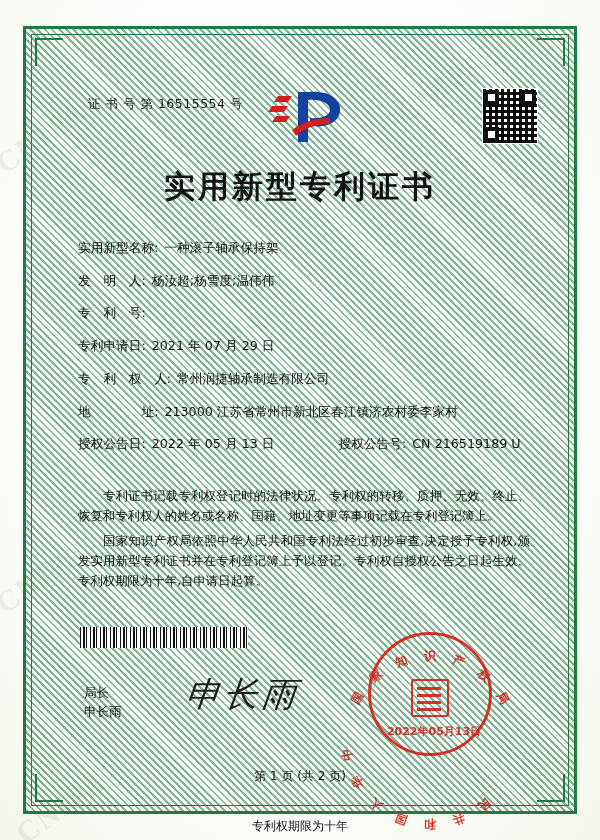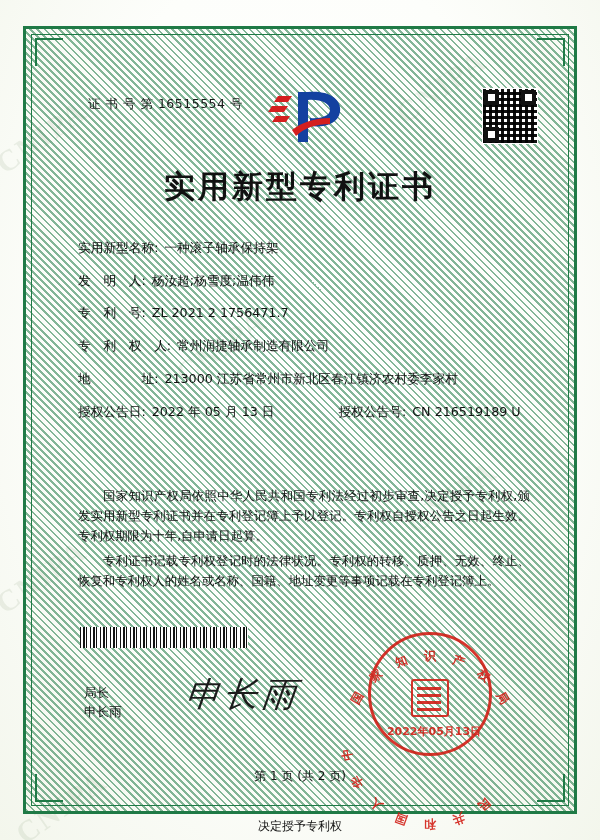--- a/index.html
+++ b/index.html
@@ -322,41 +322,44 @@
     <div class="frow">
       <span class="flabel">实用新型名称:</span>
       <span class="fvalue">一种滚子轴承保持架</span>
     </div>
     <div class="frow">
       <span class="flabel">发　明　人:</span>
       <span class="fvalue">杨汝超;杨雪度;温伟伟</span>
     </div>
     <div class="frow">
       <span class="flabel">专　利　号:</span>
-      <span class="fvalue">ZL 2021 2 1756471.7</span>
+    </div>
+    <div class="frow">
+      <span class="flabel">专利申请日:</span>
+      <span class="fvalue">2021 年 07 月 29 日</span>
     </div>
     <div class="frow">
       <span class="flabel">专　利　权　人:</span>
       <span class="fvalue">常州润捷轴承制造有限公司</span>
     </div>
     <div class="frow">
       <span class="flabel">地　　　　址:</span>
       <span class="fvalue">213000 江苏省常州市新北区春江镇济农村委李家村</span>
     </div>
     <div class="frow two">
       <span class="flabel">授权公告日:</span>
       <span class="fvalue">2022 年 05 月 13 日</span>
       <span class="sub-label">授权公告号:</span>
       <span class="fvalue">CN 216519189 U</span>
     </div>
   </div>
 
   <div class="paras">
+    <p>专利证书记载专利权登记时的法律状况。专利权的转移、质押、无效、终止、恢复和专利权人的姓名或名称、国籍、地址变更等事项记载在专利登记簿上。</p>
     <p>国家知识产权局依照中华人民共和国专利法经过初步审查,决定授予专利权,颁发实用新型专利证书并在专利登记簿上予以登记。专利权自授权公告之日起生效。专利权期限为十年,自申请日起算。</p>
-    <p>专利证书记载专利权登记时的法律状况。专利权的转移、质押、无效、终止、恢复和专利权人的姓名或名称、国籍、地址变更等事项记载在专利登记簿上。</p>
   </div>
 
   <div class="barcode"></div>
 
   <div class="sig-label">
     <div>局长</div>
     <div>申长雨</div>
   </div>
   <div class="sig-hand">申长雨</div>
 
@@ -377,13 +380,13 @@
       <span style="transform: rotate(240deg) translateX(-6px) translateY(-46px);">华</span>
       <span style="transform: rotate(260deg) translateX(-6px) translateY(-46px);">中</span>
     </div>
     <div class="emblem"></div>
     <div class="seal-date">2022年05月13日</div>
   </div>
 
   <div class="page-num">第 1 页 (共 2 页)</div>
 </div>
 
-<div class="footer-note">决定授予专利权</div>
+<div class="footer-note">专利权期限为十年</div>
 
 </body></html>

